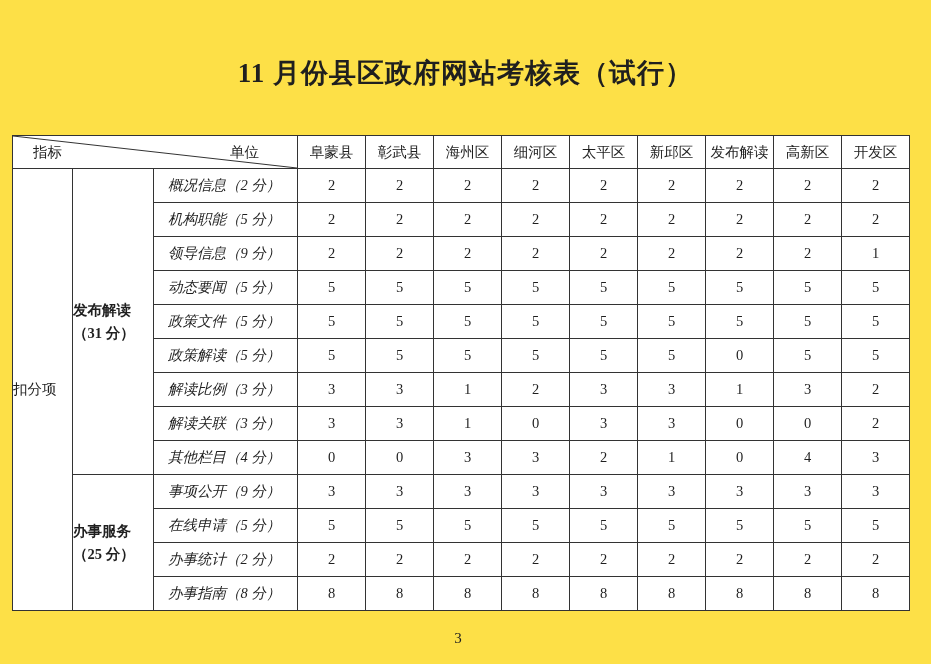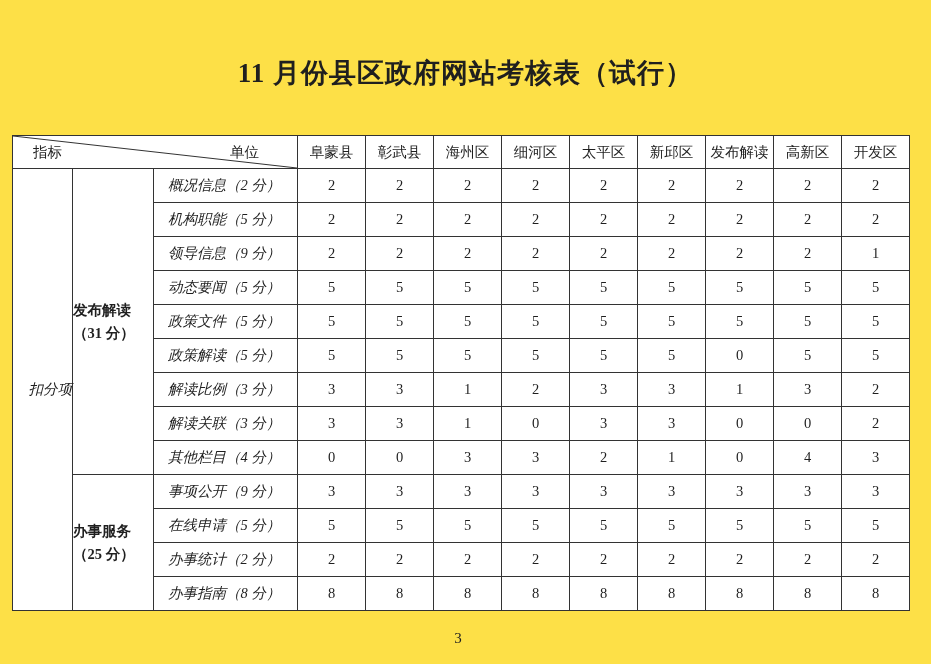--- a/index.html
+++ b/index.html
@@ -49,21 +49,21 @@
   .corner-left {
     position: absolute; left: 20px; top: 50%;
     transform: translateY(-50%);
   }
   .corner-right {
     position: absolute; right: 38px; top: 50%;
     transform: translateY(-50%);
   }
 
   th.col-head { text-align: center; font-family: Liberation Serif, serif; }
-  td.cat-cell { text-align: right; font-style: italic; }
+  td.cat-cell { text-align: left; }
   td.group-cell { text-align: left; line-height: 1.55; font-weight: bold; }
   td.item-cell { text-align: left; padding-left: 14px; font-style: italic; }
   td.val-cell { text-align: center; }
 
   .page-number {
     position: absolute;
     top: 630px; left: 0; right: 15px;
     text-align: center;
     font-size: 15px;
   }

